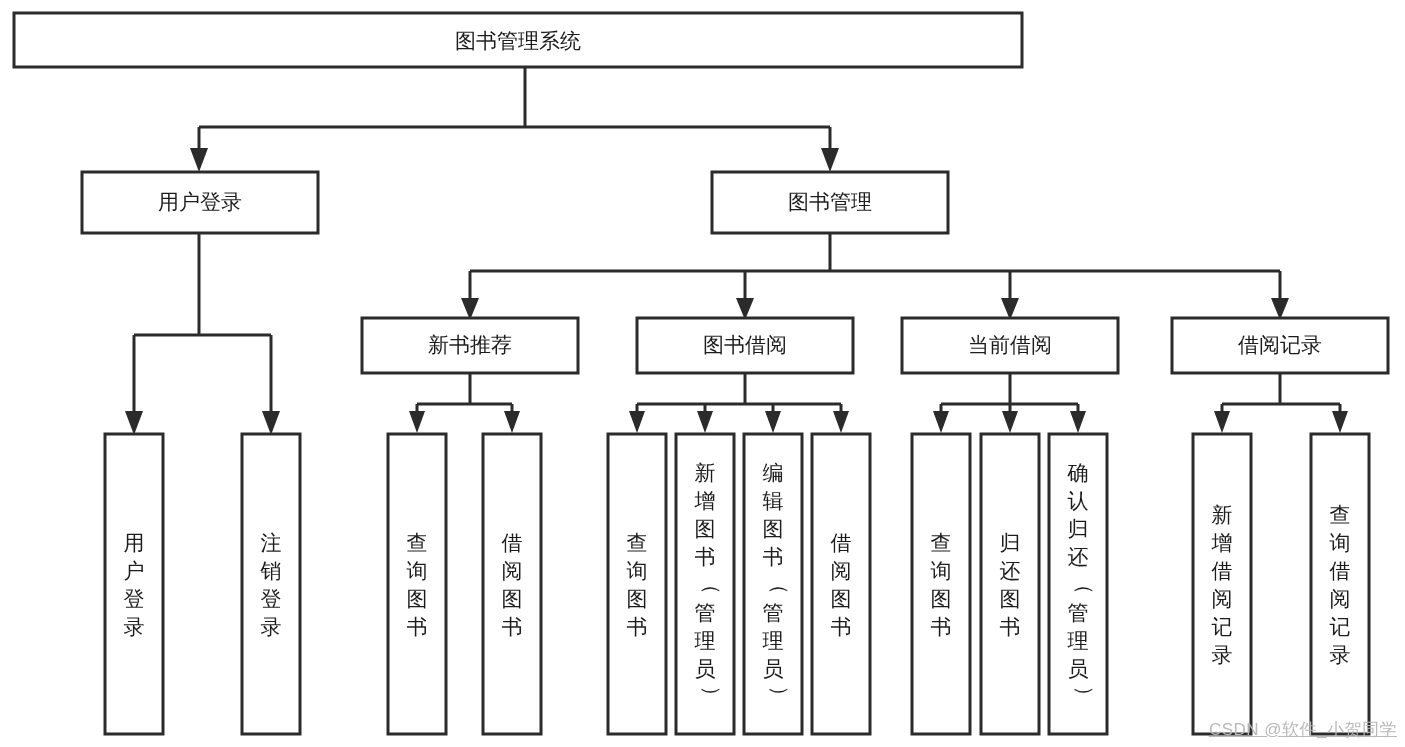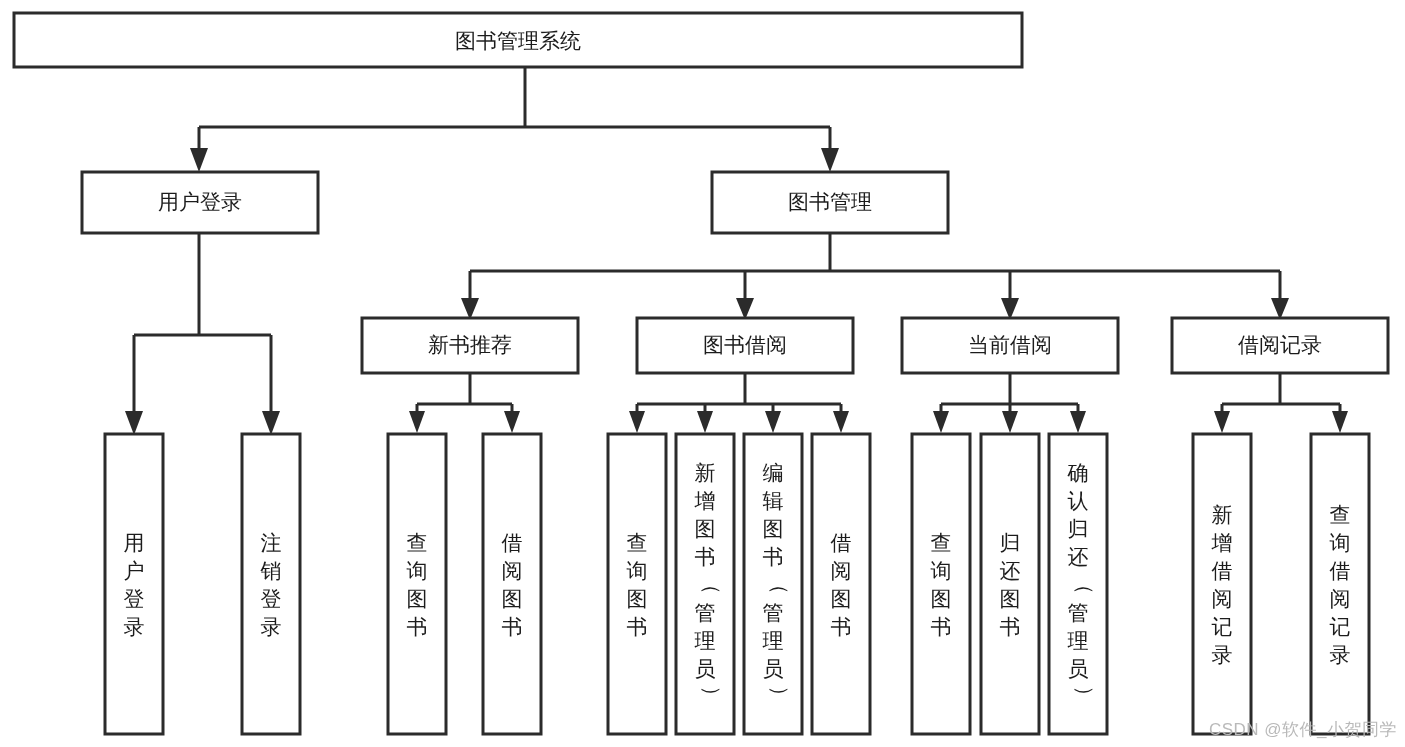--- a/index.html
+++ b/index.html
@@ -60,20 +60,21 @@
   .watermark-text {
     position: absolute;
     right: 8px;
     bottom: 6px;
     font-family: "Liberation Sans", "DejaVu Sans", sans-serif;
     font-size: 17px;
     color: #b9b9b9;
     letter-spacing: 0.5px;
     user-select: none;
     white-space: nowrap;
+    text-decoration: underline;
   }
 </style>
 </head>
 <body>
 
 <div id="diagram-root">
 
   <svg class="diagram-svg" viewBox="0 0 1405 747">
 
     <g>

